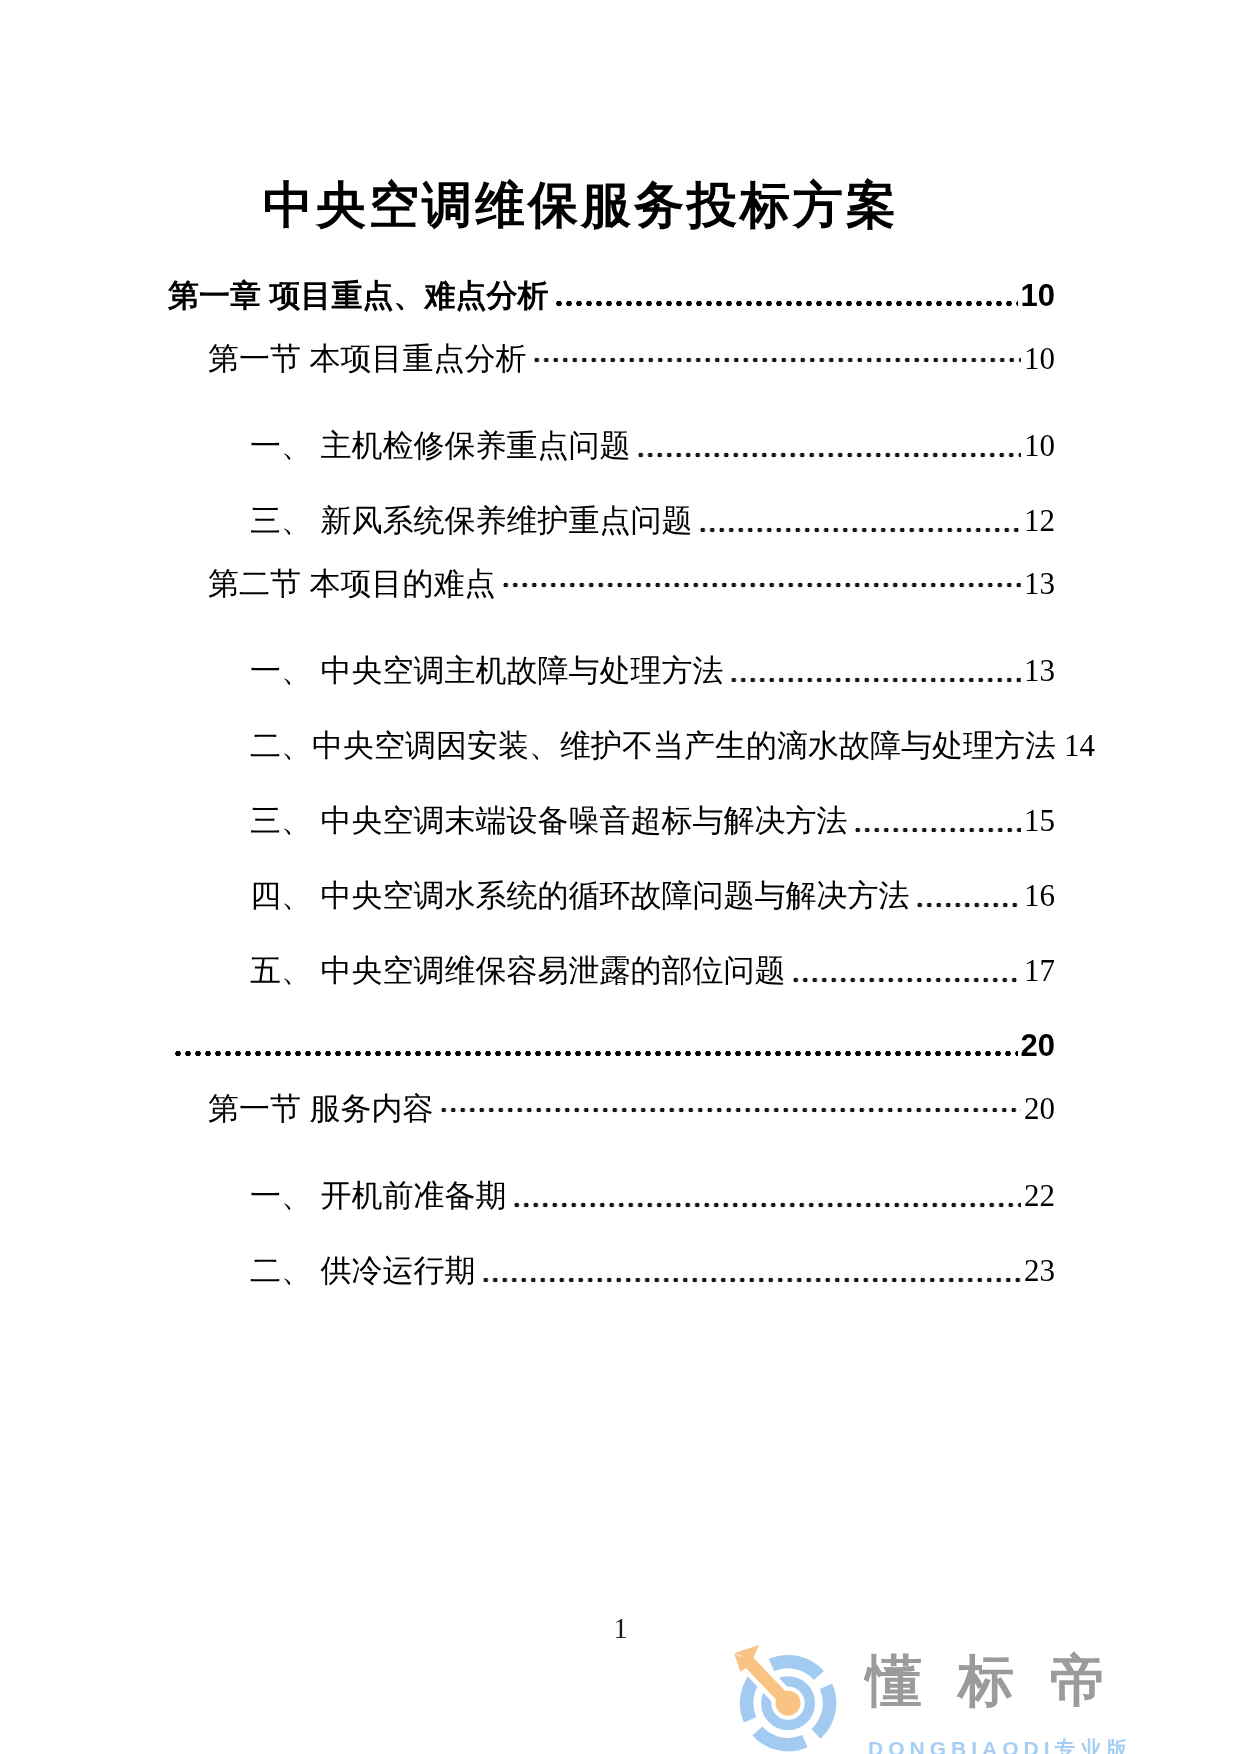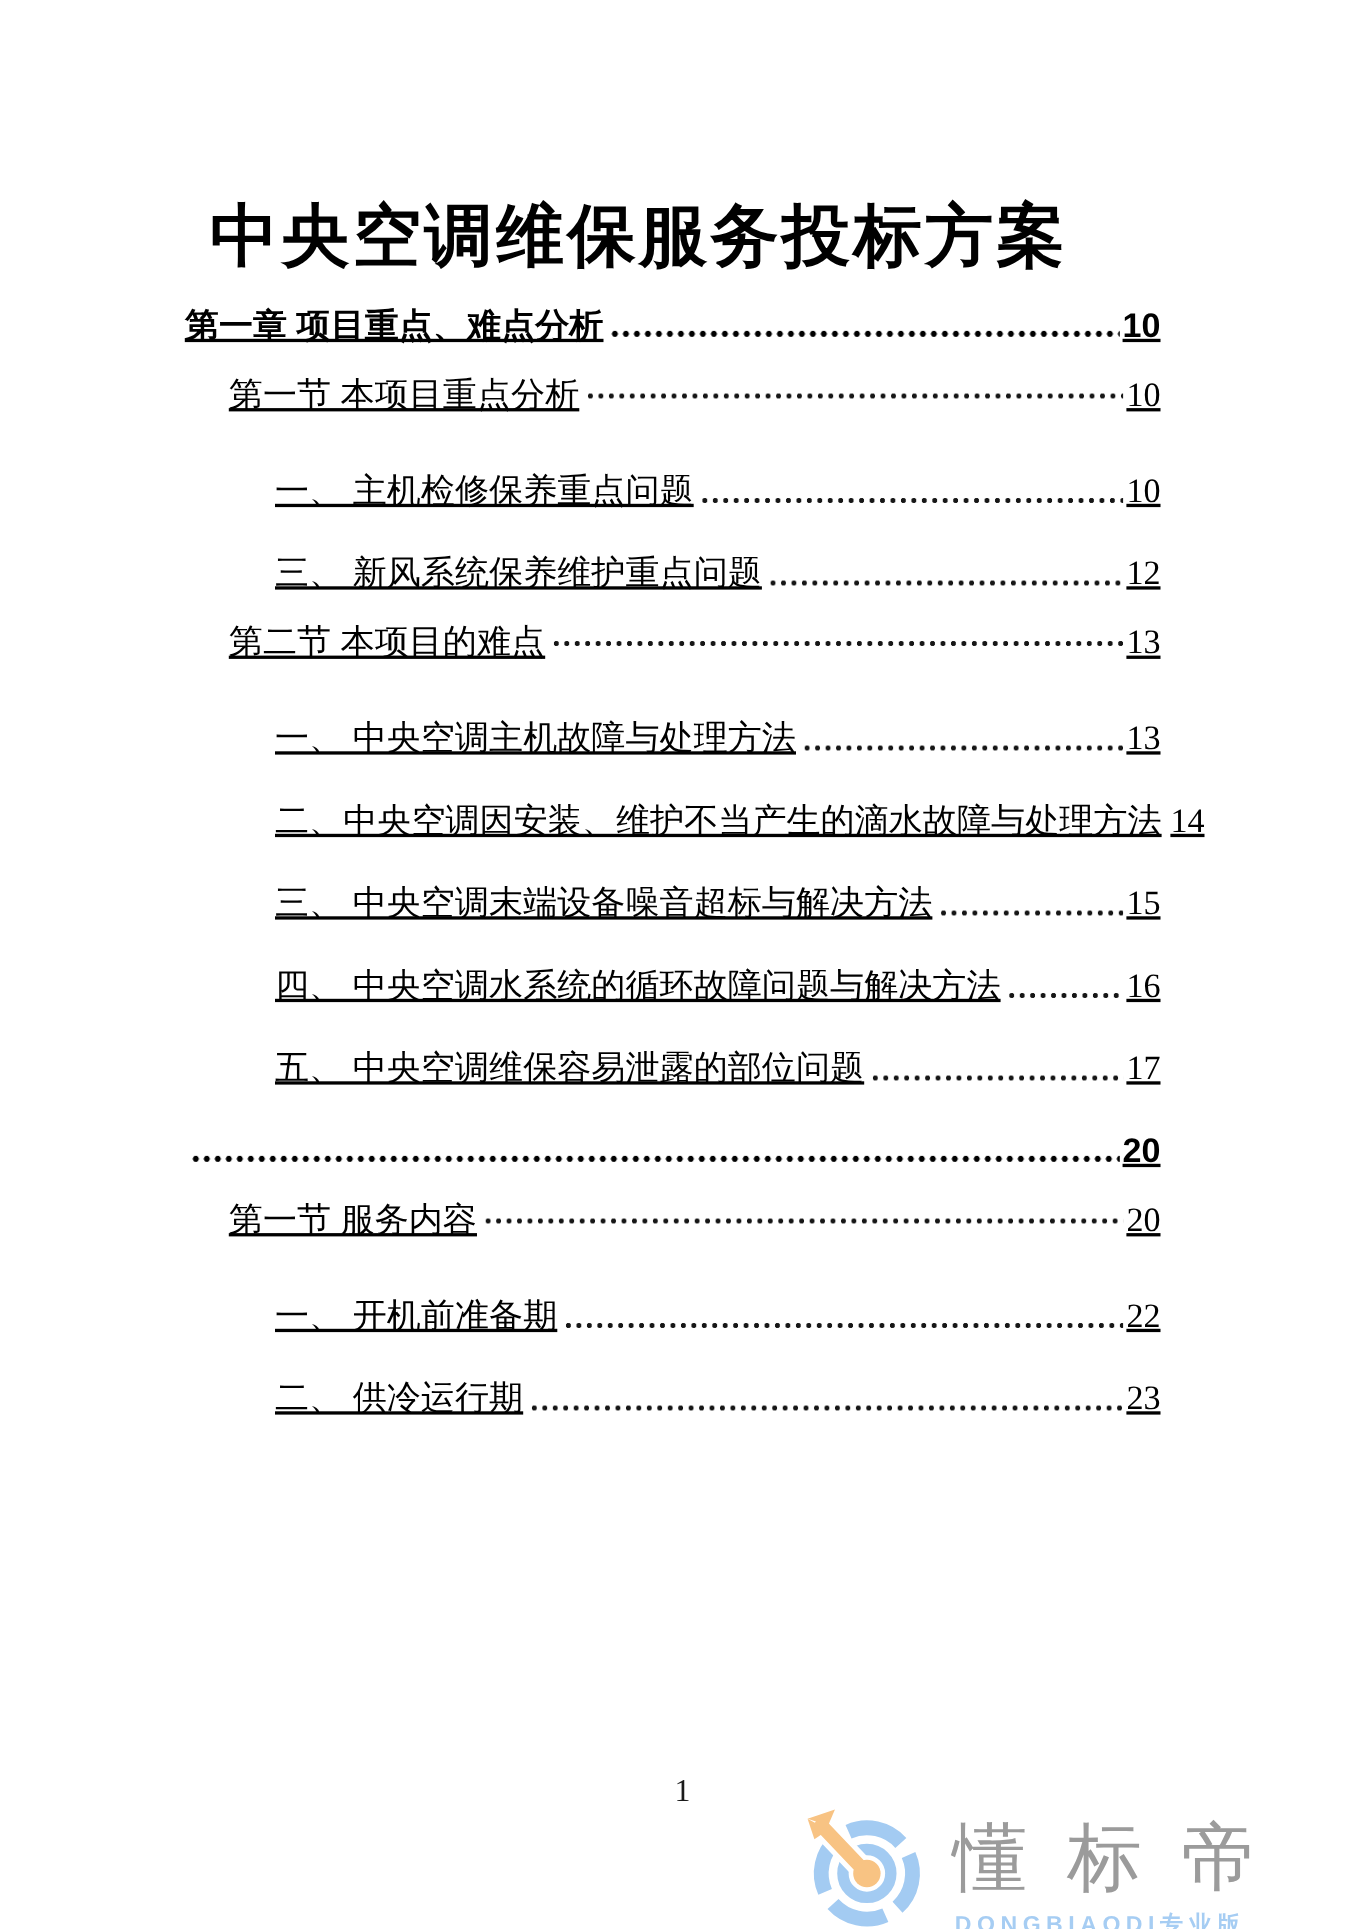--- a/index.html
+++ b/index.html
@@ -13,32 +13,31 @@
   }
   .page {
     position: absolute; inset: 0;
     background: #fff;
   }
   
   .doc-title {
     position: absolute;
     top: 172px; left: 0; right: 79px;
     text-align: center;
-    font-size: 62px;
+    font-size: 50px;
     font-weight: 700;
     letter-spacing: 3px;
     color: #000;
   }
   
   .toc {
     position: absolute;
     top: 256px;
     left: 168px;
     width: 887px;
-    text-decoration: underline;
   }
   .toc-row {
     height: 75px;
     display: flex;
     align-items: flex-end;
     padding-bottom: 18px;
     font-size: 31px;
     line-height: 1.1;
     white-space: nowrap;
   }
@@ -81,22 +80,22 @@
     position: absolute;
     left: 688px; top: 1634px;
     width: 480px; height: 120px;
   }
   .wm-icon {
     position: absolute; left: 42px; top: 6px;
     width: 112px; height: 118px;
   }
   .wm-brand {
     position: absolute; left: 178px; top: 10px;
-    font-size: 68px;
-    font-weight: 400;
+    font-size: 56px;
+    font-weight: 700;
     letter-spacing: 36px;
     color: #9b9b9b;
     white-space: nowrap;
   }
   .wm-sub {
     position: absolute; left: 180px; top: 86px;
     font-size: 21px;
     font-weight: 700;
     letter-spacing: 5px;
     color: #a6cdf3;

